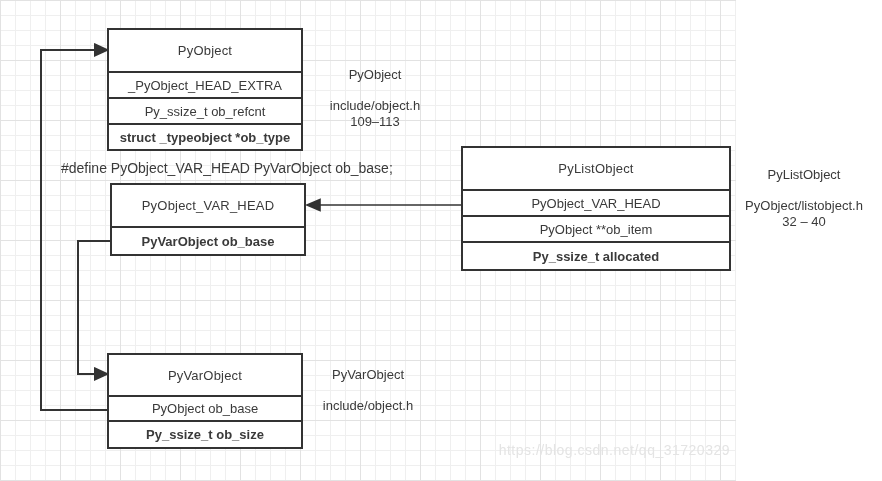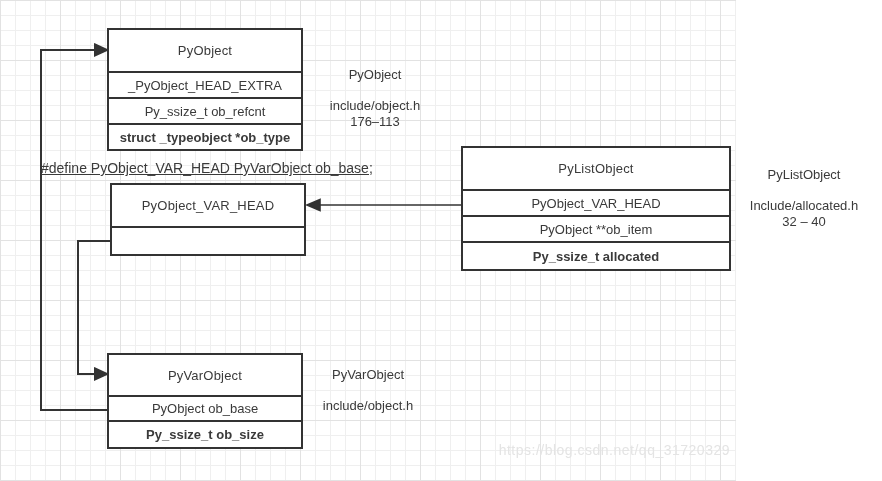--- a/index.html
+++ b/index.html
@@ -73,25 +73,24 @@
     line-height: 16px;
     color: #3a3a3a;
   }
   .note .note-name { margin-bottom: 15px; }
   #note-pyobject      { left: 313px; top: 67px;  width: 124px; }
   #note-pylistobject  { left: 738px; top: 167px; width: 132px; }
   #note-pyvarobject   { left: 306px; top: 367px; width: 124px; }
 
   #define-text {
     position: absolute;
-    left: 41px; top: 160px;
+    left: 61px; top: 160px;
     font-size: 14px;
     color: #3a3a3a;
     white-space: nowrap;
-    text-decoration: underline;
   }
   #watermark {
     position: absolute;
     right: 6px; top: 442px;
     font-size: 14px;
     color: #e4e4e4;
     letter-spacing: 0.5px;
     white-space: nowrap;
   }
 </style>
@@ -120,44 +119,45 @@
 
   <div class="struct" id="box-pyobject">
     <div class="hdr">PyObject</div>
     <div class="row">_PyObject_HEAD_EXTRA</div>
     <div class="row">Py_ssize_t ob_refcnt</div>
     <div class="row">struct _typeobject *ob_type</div>
   </div>
 
   <div class="struct" id="box-varhead">
     <div class="hdr">PyObject_VAR_HEAD</div>
+    <div class="row">PyVarObject ob_base</div>
   </div>
 
   <div class="struct" id="box-pylistobject">
     <div class="hdr">PyListObject</div>
     <div class="row">PyObject_VAR_HEAD</div>
     <div class="row">PyObject **ob_item</div>
     <div class="row">Py_ssize_t allocated</div>
   </div>
 
   <div class="struct" id="box-pyvarobject">
     <div class="hdr">PyVarObject</div>
     <div class="row">PyObject ob_base</div>
     <div class="row">Py_ssize_t ob_size</div>
   </div>
 
   <div class="note" id="note-pyobject">
     <div class="note-name">PyObject</div>
     <div class="note-file">include/object.h</div>
-    <div class="note-lines">176–113</div>
+    <div class="note-lines">109–113</div>
   </div>
 
   <div class="note" id="note-pylistobject">
     <div class="note-name">PyListObject</div>
-    <div class="note-file">Include/allocated.h</div>
+    <div class="note-file">PyObject/listobject.h</div>
     <div class="note-lines">32 – 40</div>
   </div>
 
   <div class="note" id="note-pyvarobject">
     <div class="note-name">PyVarObject</div>
     <div class="note-file">include/object.h</div>
   </div>
 
   <div id="define-text">#define PyObject_VAR_HEAD PyVarObject ob_base;</div>
 

